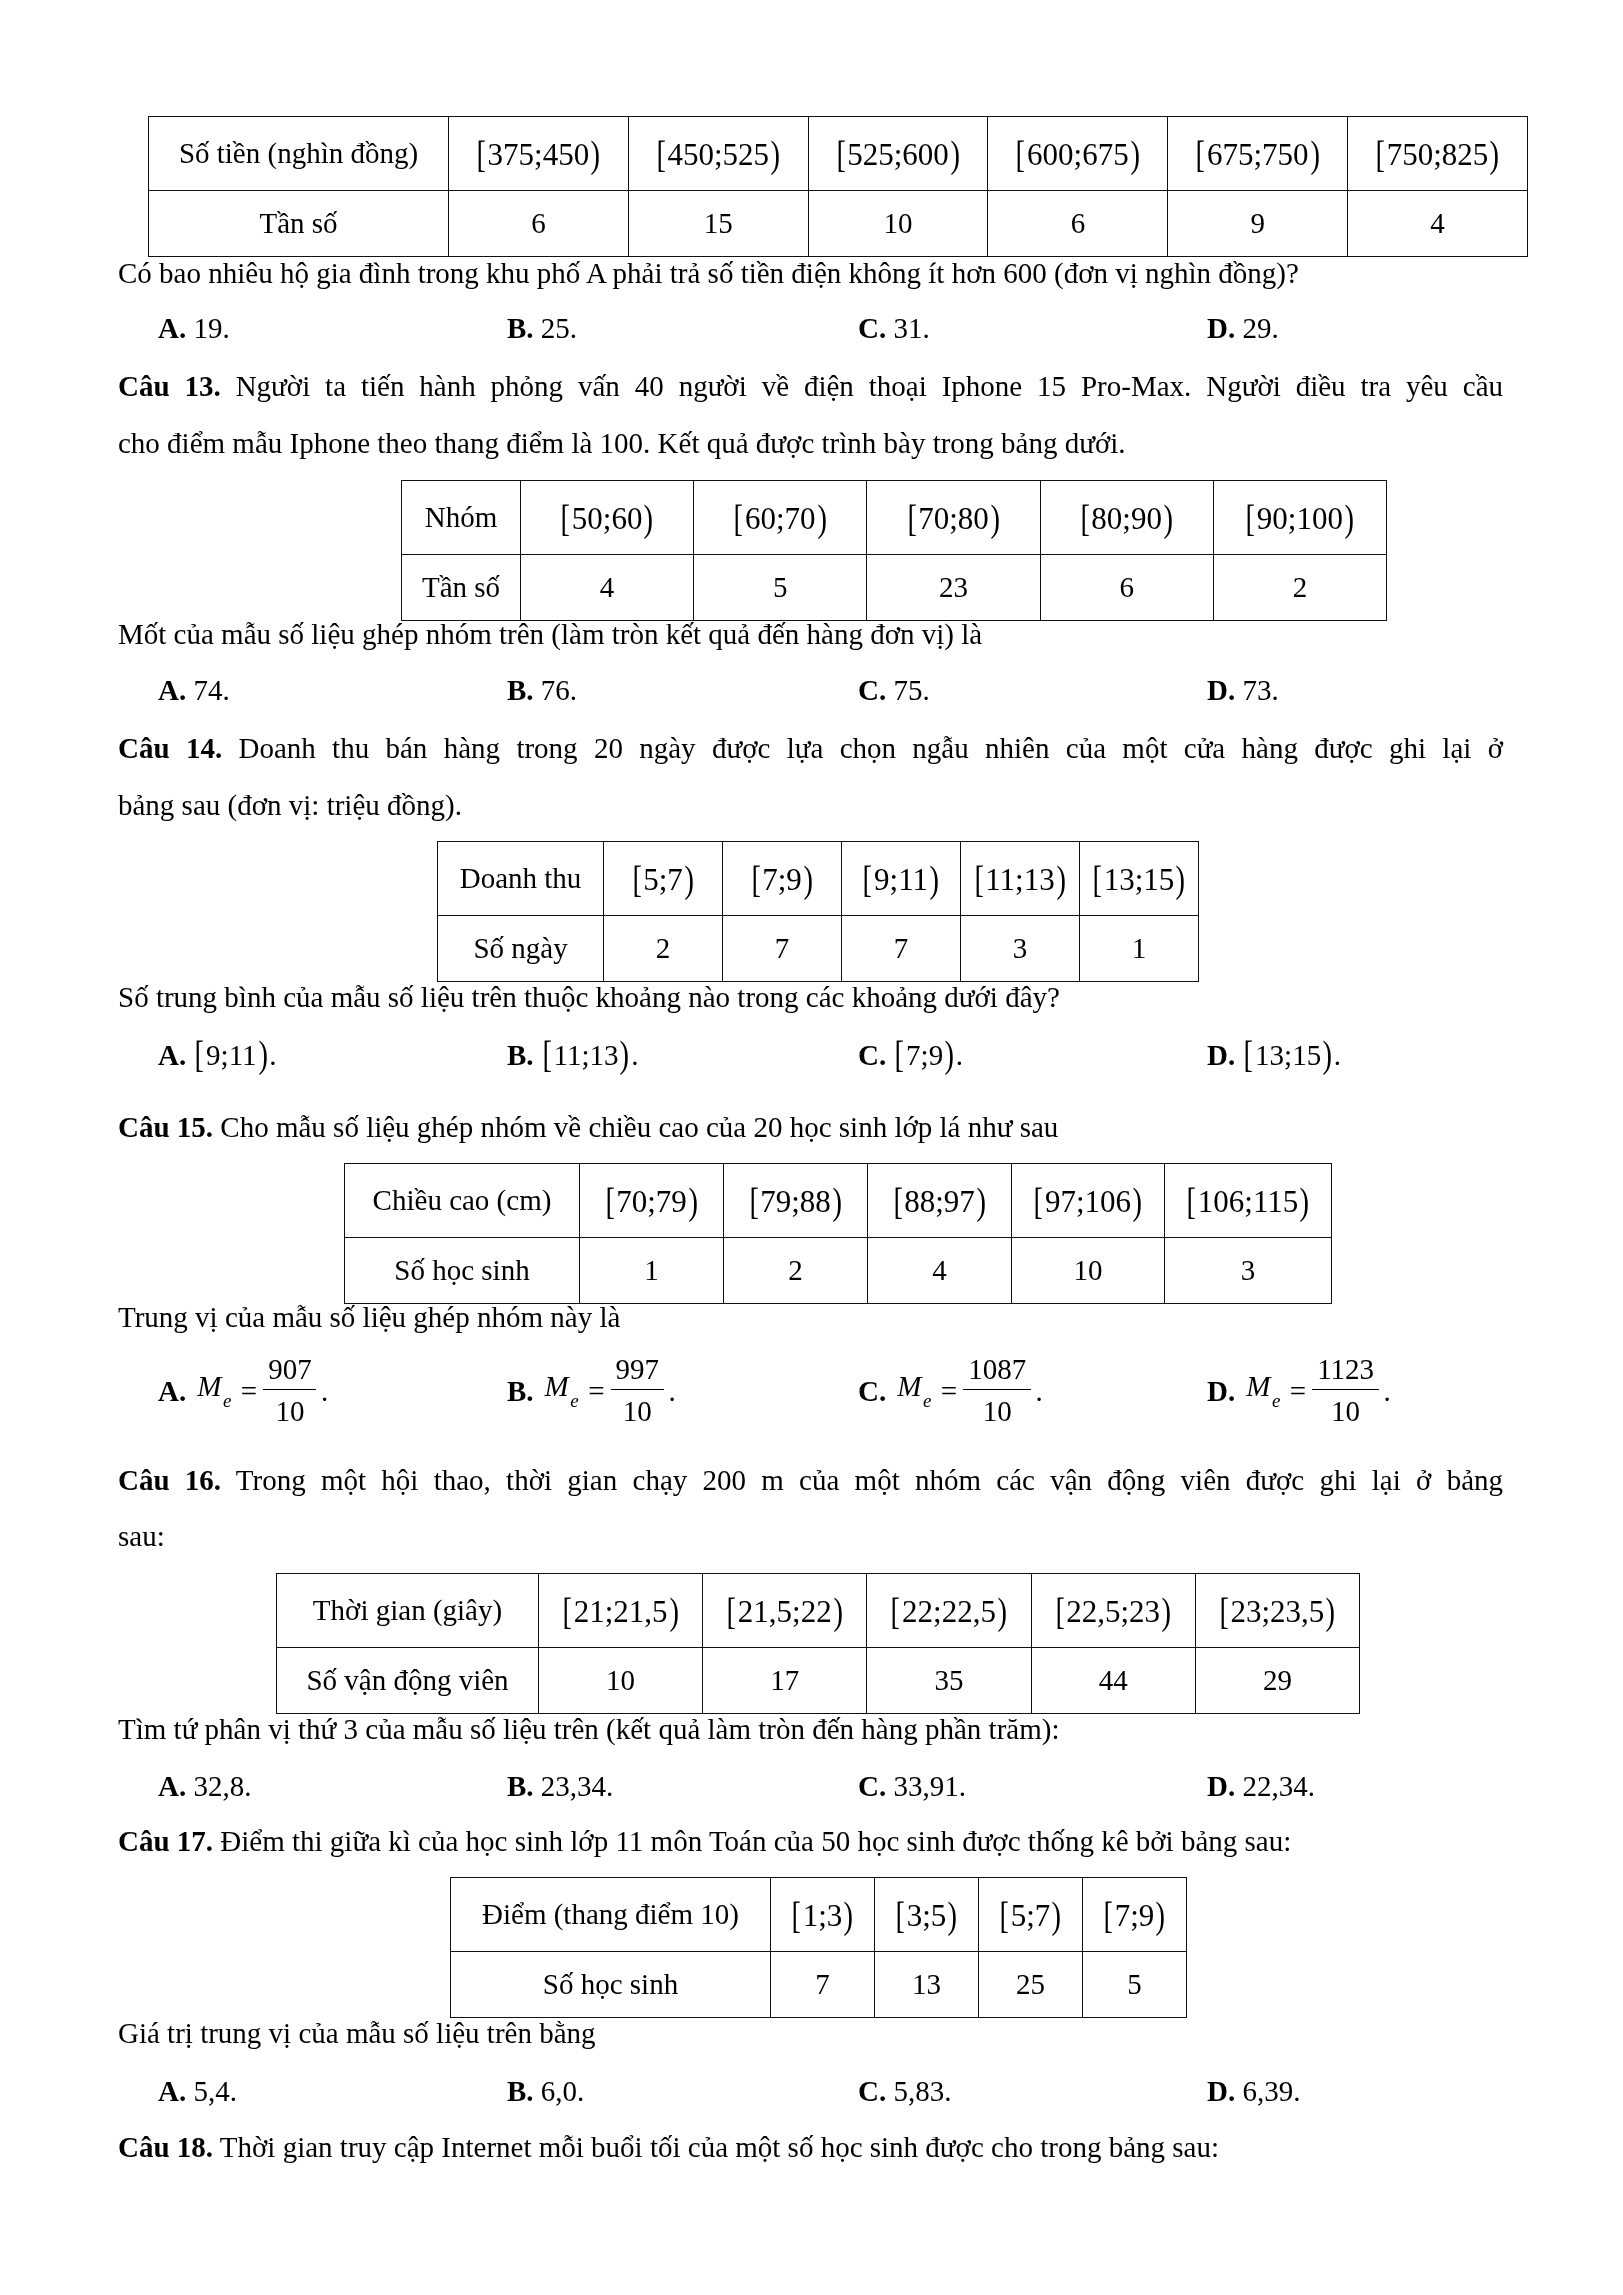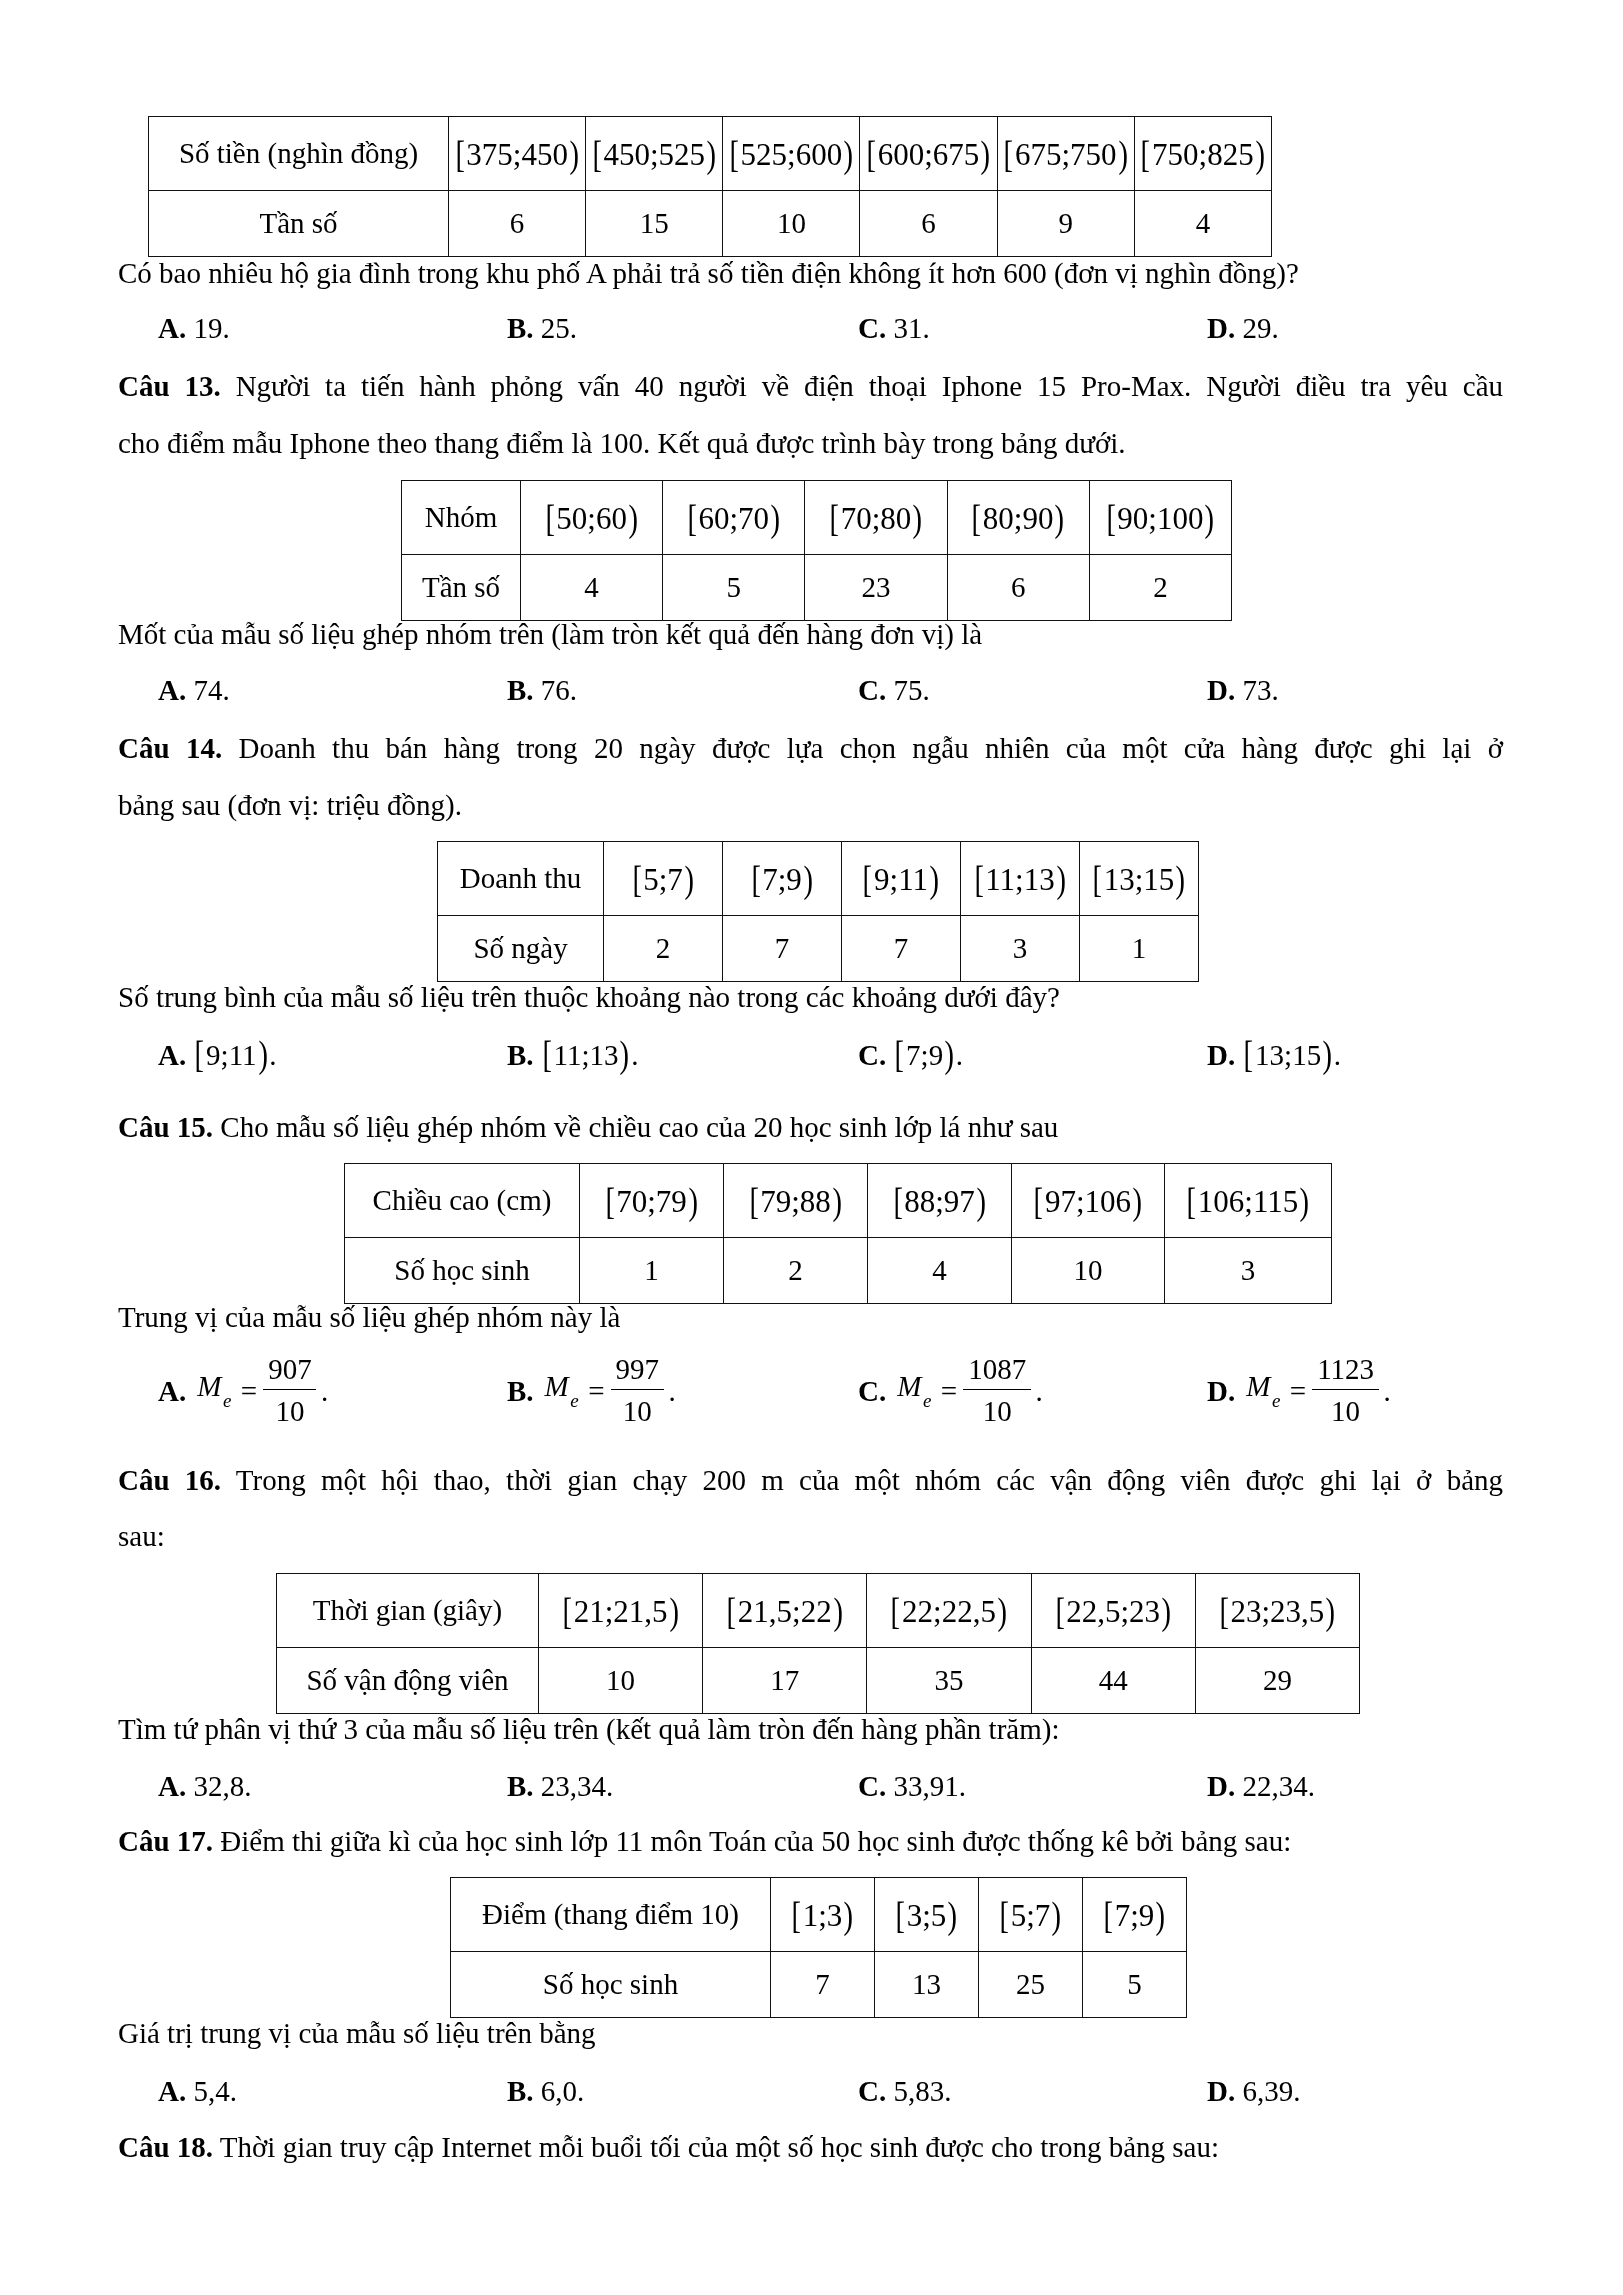--- a/index.html
+++ b/index.html
@@ -33,21 +33,21 @@
   .me sub { font-size: 19px; font-style: italic; vertical-align: -11px; margin-left: 1.6px; }
   .eq { margin: 0 6.3px 0 9.4px; }
   .frac { display: inline-flex; flex-direction: column; align-items: center; vertical-align: middle; }
   .frac .num { border-bottom: 1.6px solid #000; padding: 0 4.7px 1.6px 4.7px; line-height: 36px; }
   .frac .den { line-height: 39px; padding-top: 1.6px; }
   .dot { margin-left: 4.7px; }
 </style>
 </head>
 <body>
 
-<table class="grp" style="left:148px; top:116px; width:1124px;">
+<table class="grp" style="left:148px; top:116px; width:1380px;">
   <colgroup>
       <col style="width:300px">
       <col>
       <col>
       <col>
       <col>
       <col>
       <col>
     </colgroup>
   <tbody>
@@ -75,21 +75,21 @@
 <div class="line" style="top:256px;">Có bao nhiêu hộ gia đình trong khu phố A phải trả số tiền điện không ít hơn 600 (đơn vị nghìn đồng)?</div>
 
 <div class="ans" style="left:158px; top:311px;"><span class="lbl">A.</span> <span>19.</span></div>
 <div class="ans" style="left:507px; top:311px;"><span class="lbl">B.</span> <span>25.</span></div>
 <div class="ans" style="left:858px; top:311px;"><span class="lbl">C.</span> <span>31.</span></div>
 <div class="ans" style="left:1207px; top:311px;"><span class="lbl">D.</span> <span>29.</span></div>
 
 <div class="line just" style="top:369px;"><span class="b">Câu 13.</span> <span>Người ta tiến hành phỏng vấn 40 người về điện thoại Iphone 15 Pro-Max. Người điều tra yêu cầu</span></div>
 <div class="line" style="top:426px;">cho điểm mẫu Iphone theo thang điểm là 100. Kết quả được trình bày trong bảng dưới.</div>
 
-<table class="grp" style="left:401px; top:480px; width:831px;">
+<table class="grp" style="left:401px; top:480px; width:986px;">
   <colgroup>
       <col style="width:119px">
       <col>
       <col>
       <col>
       <col>
       <col>
     </colgroup>
   <tbody>
       <tr>

